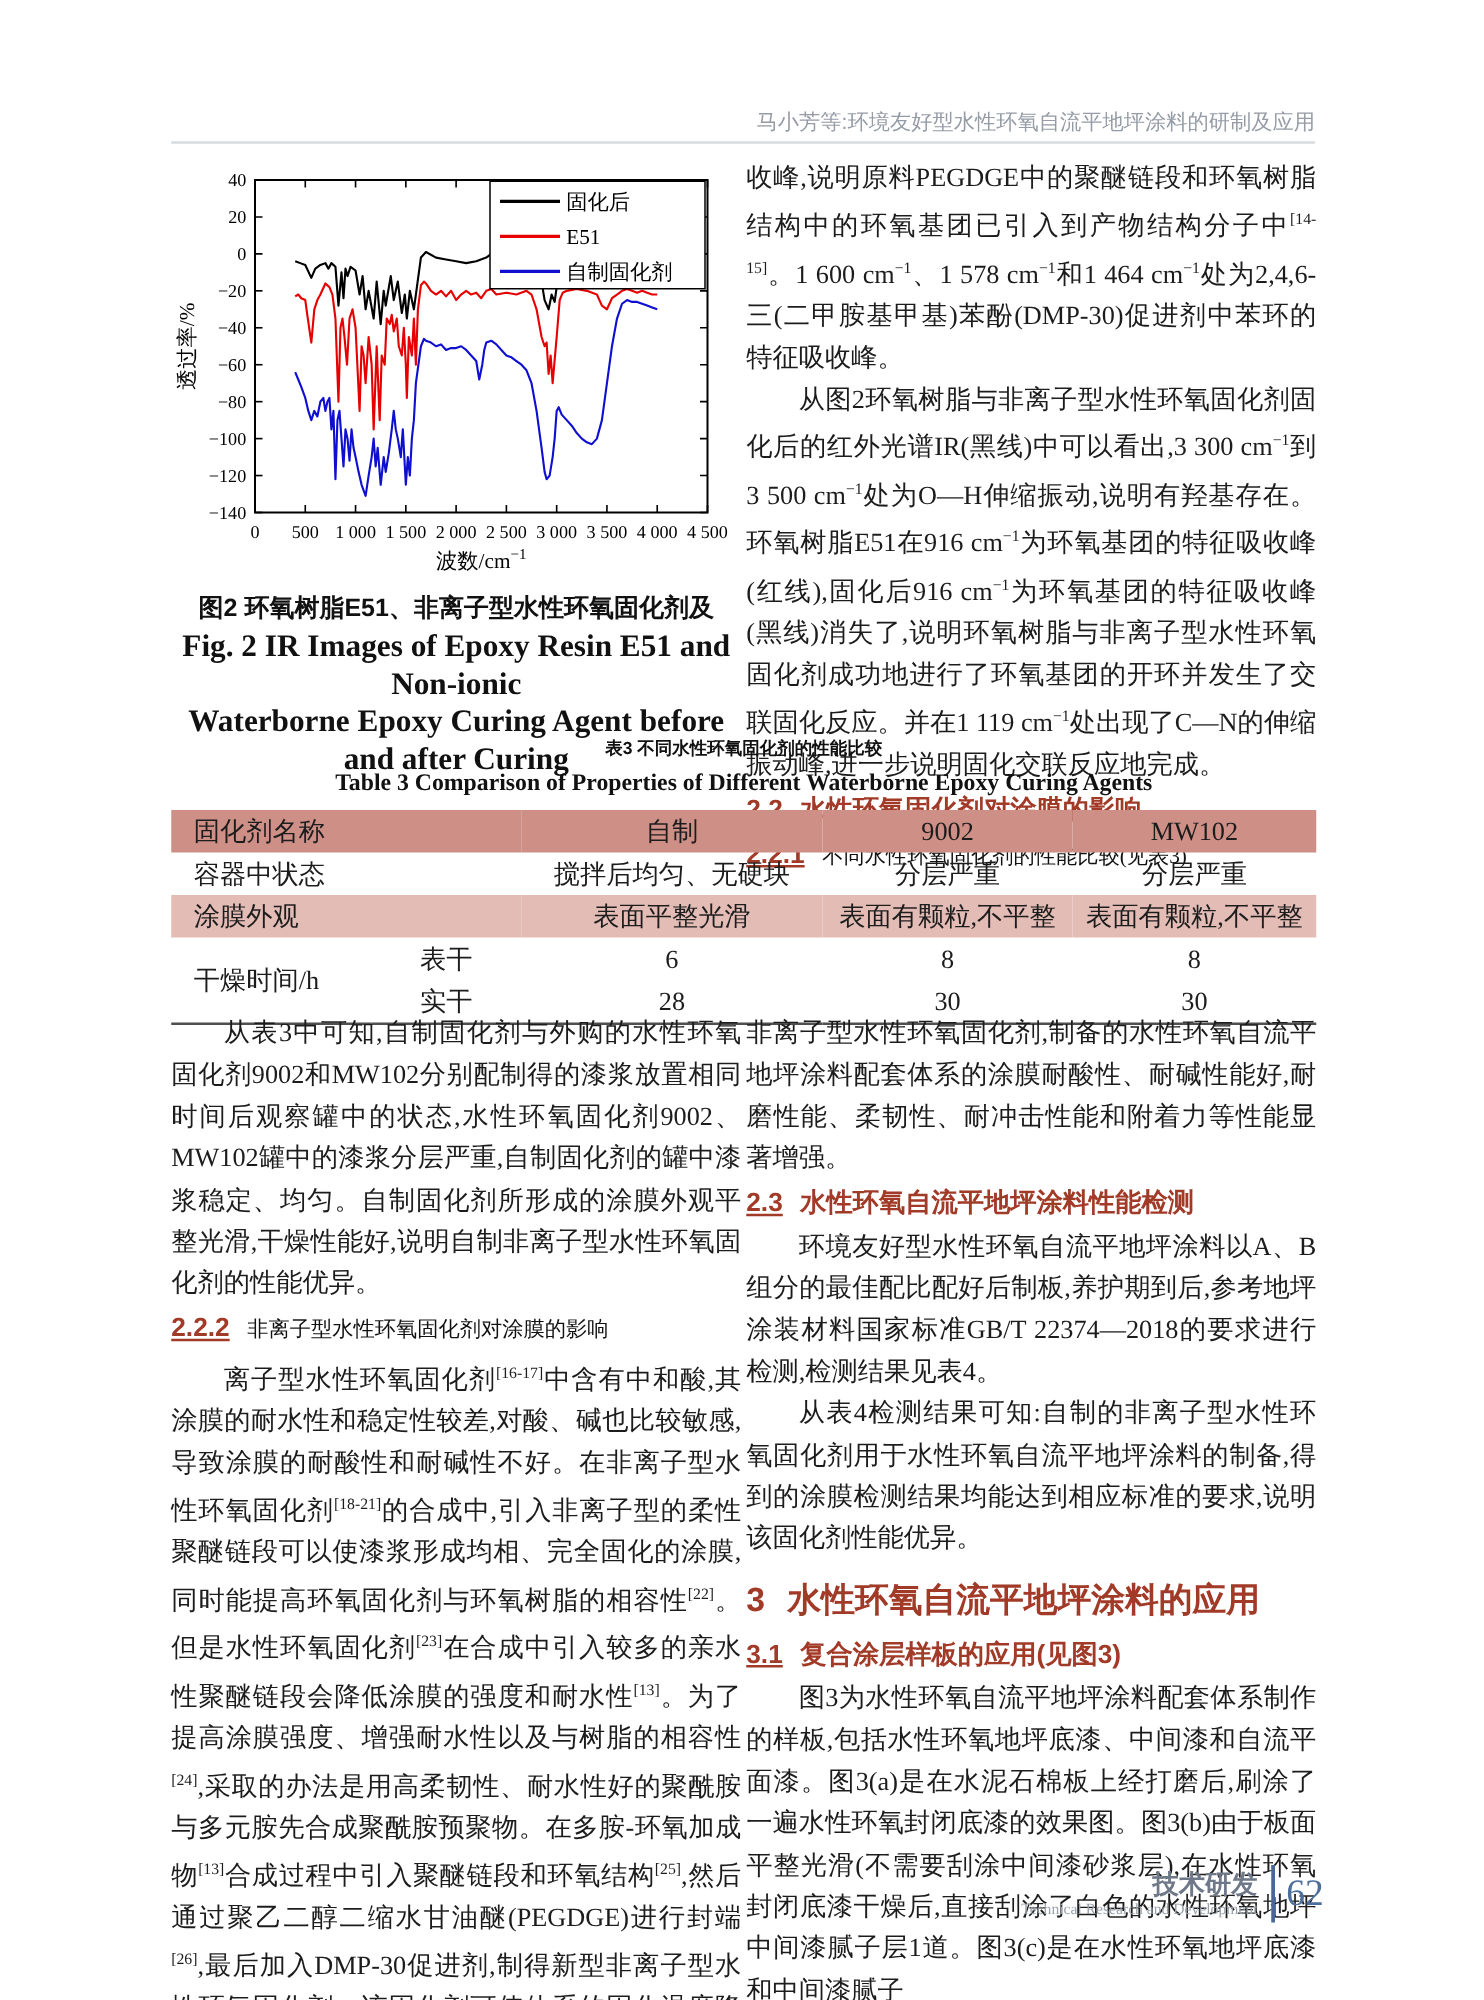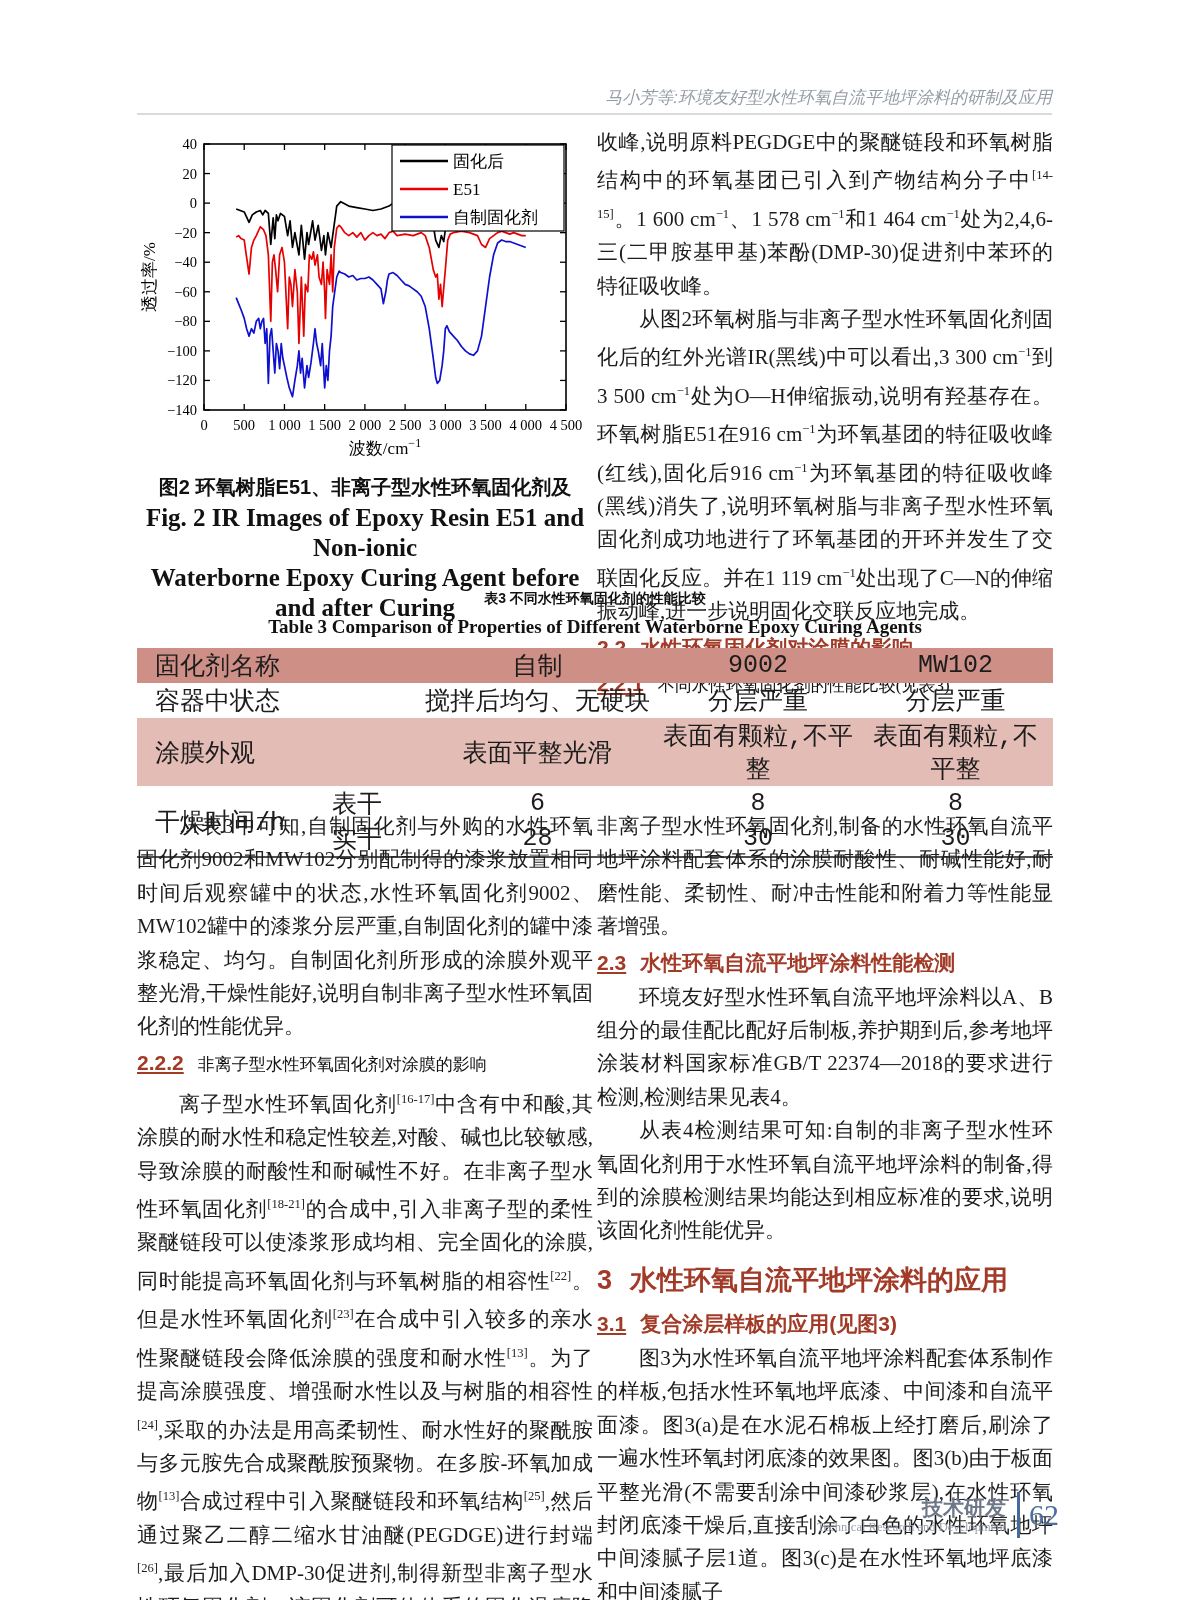--- a/index.html
+++ b/index.html
@@ -1,20 +1,20 @@
 <!DOCTYPE html>
 <html><head>
 <meta charset="utf-8">
 <style>
   html,body{margin:0;padding:0;background:#ffffff;}
   .page{position:relative;width:1187px;height:1600px;background:#fff;overflow:hidden;
         font-family:"Liberation Serif","DejaVu Serif",serif;color:#1c1c1c;}
   
   .runhead{position:absolute;top:86px;left:137px;width:915px;text-align:right;
-           font-size:17px;color:#959ca6;font-family:"Liberation Sans","DejaVu Sans",sans-serif;font-style:italic;}
+           font-size:17px;color:#959ca6;font-family:"Liberation Sans","DejaVu Sans",sans-serif;}
   .runrule{position:absolute;top:113px;left:137px;width:915px;border-top:2px solid #d8dbde;}
   
   .figblock{position:absolute;left:137px;top:128px;width:456px;}
   .figcap-zh{text-align:center;font-family:"Liberation Sans","DejaVu Sans",sans-serif;
              font-weight:bold;font-size:20px;line-height:31px;margin-top:12px;color:#111;}
   .figcap-en{text-align:center;font-weight:bold;font-size:25px;line-height:30px;color:#111;}
   
   .colA-right{position:absolute;left:597px;top:126px;width:456px;}
   .colB-left{position:absolute;left:137px;top:810px;width:456px;}
   .colB-right{position:absolute;left:597px;top:810px;width:456px;}
@@ -27,21 +27,21 @@
   .hsec .t-red{color:var(--red);}
   .hsec .t-blk{color:#111;font-family:"Liberation Serif","DejaVu Serif",serif;font-weight:normal;font-size:17px;}
   .hbig{font-family:"Liberation Sans","DejaVu Sans",sans-serif;font-weight:bold;color:var(--red);
         font-size:27px;line-height:44px;margin:10px 0 4px;}
   .hbig .num{margin-right:18px;}
   
   .tblblock{position:absolute;left:137px;top:585px;width:916px;}
   .tbl-cap-zh{text-align:center;font-family:"Liberation Sans","DejaVu Sans",sans-serif;
               font-weight:bold;font-size:14px;line-height:27px;color:#111;}
   .tbl-cap-en{text-align:center;font-weight:bold;font-size:19px;line-height:29px;margin-bottom:7px;color:#111;}
-  table.t3{width:100%;border-collapse:collapse;font-size:25px;border-bottom:2.5px solid #4f4f4f;font-family:Liberation Mono, monospace;}
+  table.t3{width:100%;border-collapse:collapse;font-size:21px;border-bottom:2.5px solid #4f4f4f;}
   table.t3 td{height:32px;padding:1px 4px;text-align:center;color:#1c1c1c;}
   table.t3 td.lab{text-align:left;padding-left:18px;}
   tr.pinkA td{background:var(--pinkA);}
   tr.pinkB td{background:var(--pinkB);}
   col.cA{width:160px;}col.cB{width:120px;}col.cC{width:241px;}col.cD{width:200px;}col.cE{width:195px;}
   
   .footer{position:absolute;top:1492px;right:128px;display:flex;align-items:center;}
   .f-left{text-align:right;margin-right:8px;}
   .f-zh{font-family:"Liberation Sans","DejaVu Sans",sans-serif;font-weight:bold;
         font-size:21px;color:#6e7888;line-height:25px;}

